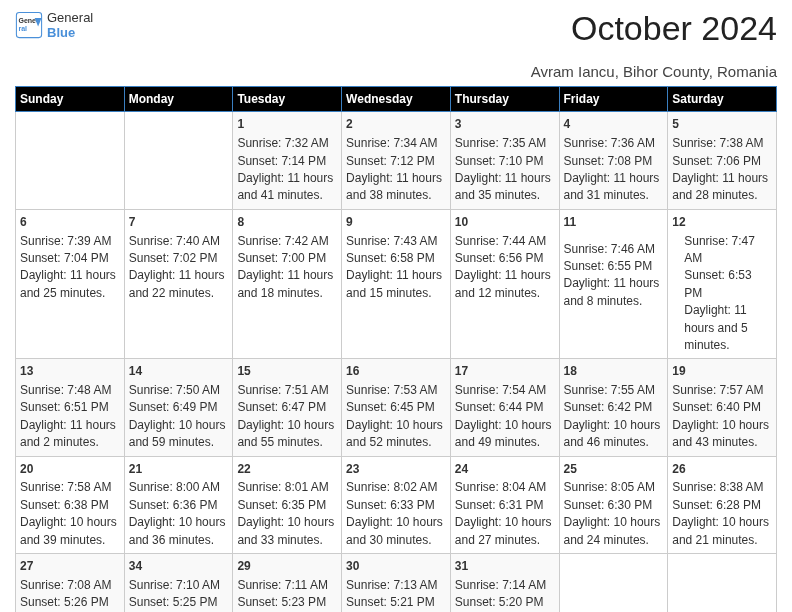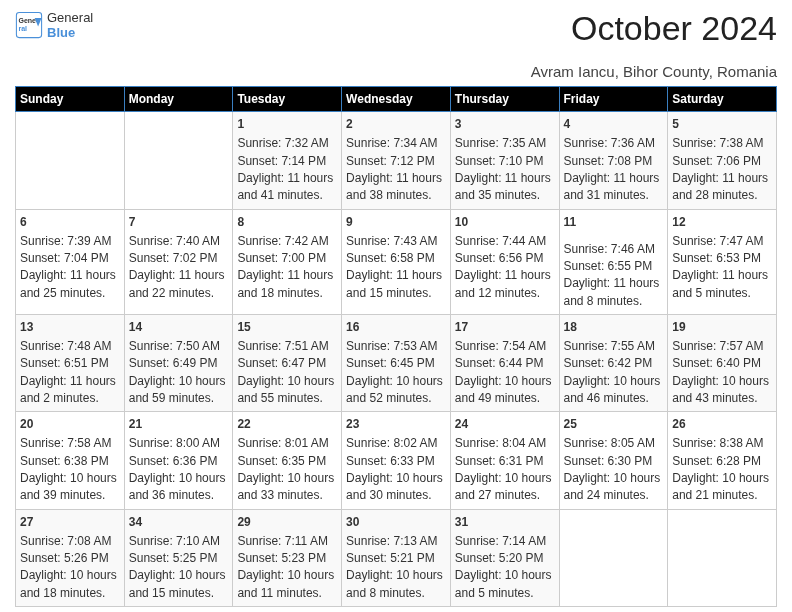--- a/index.html
+++ b/index.html
@@ -191,21 +191,21 @@
 Daylight: 11 hours and 12 minutes.</div>
           </td>
           <td>
             <span class="day-num">11</span>
             <div class="cell-content" style="white-space: pre-line; margin-top: 10px;">Sunrise: 7:46 AM
 Sunset: 6:55 PM
 Daylight: 11 hours and 8 minutes.</div>
           </td>
           <td>
             <span class="day-num">12</span>
-            <div class="cell-content" style="white-space: pre-line;">Sunrise: 7:47 AM
+            <div class="cell-content" style="white-space: pre-line; margin-left: 12px;">Sunrise: 7:47 AM
 Sunset: 6:53 PM
 Daylight: 11 hours and 5 minutes.</div>
           </td>
         </tr>
         <tr>
           <td>
             <span class="day-num">13</span>
             <div class="cell-content" style="white-space: pre-line;">Sunrise: 7:48 AM
 Sunset: 6:51 PM
 Daylight: 11 hours and 2 minutes.</div>

